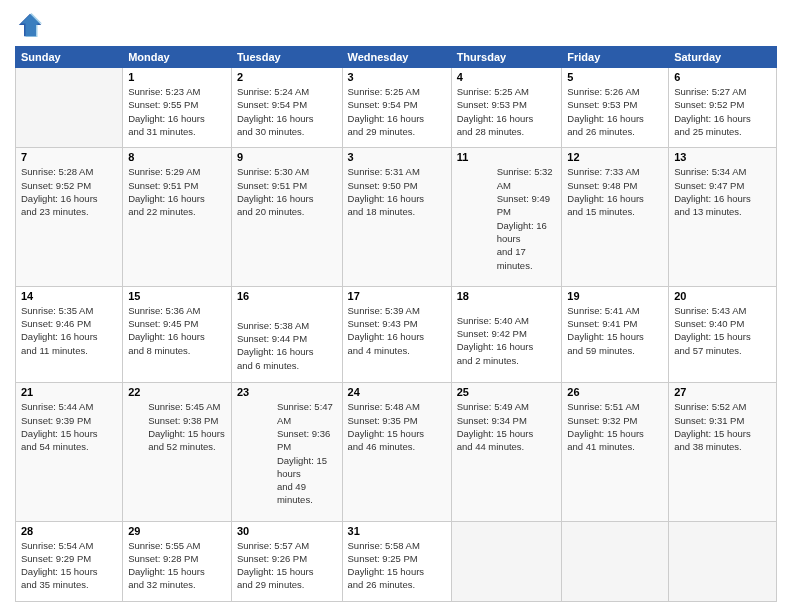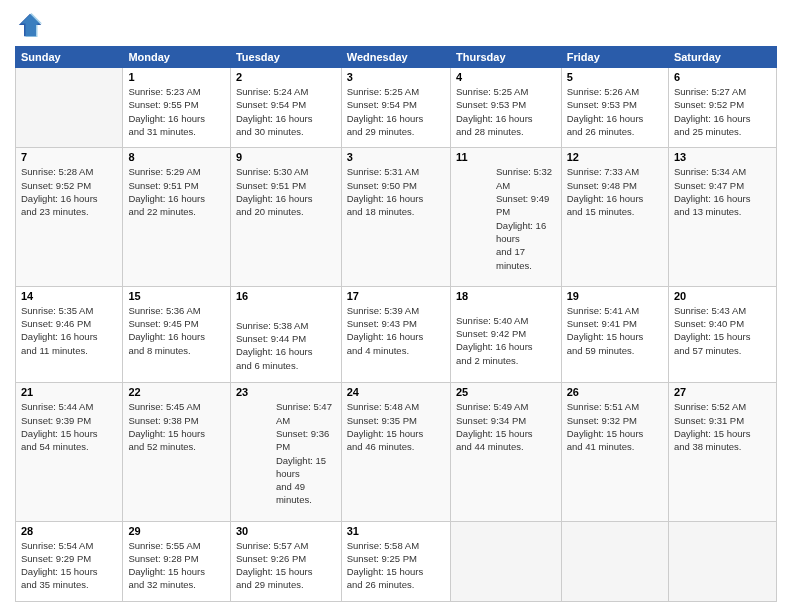--- a/index.html
+++ b/index.html
@@ -276,21 +276,21 @@
         <tr style="background: #86efac;">
           <td>
             <div class="day-num">21</div>
             <div class="day-info" style="white-space: pre-line;">Sunrise: 5:44 AM
 Sunset: 9:39 PM
 Daylight: 15 hours
 and 54 minutes.</div>
           </td>
           <td>
             <div class="day-num">22</div>
-            <div class="day-info" style="white-space: pre-line;">Sunrise: 5:45 AM
+            <div class="day-info" style="white-space: pre-line; margin-left: 20px;">Sunrise: 5:45 AM
 Sunset: 9:38 PM
 Daylight: 15 hours
 and 52 minutes.</div>
           </td>
           <td>
             <div class="day-num">23</div>
             <div class="day-info" style="white-space: pre-line; margin-left: 40px;">Sunrise: 5:47 AM
 Sunset: 9:36 PM
 Daylight: 15 hours
 and 49 minutes.</div>

